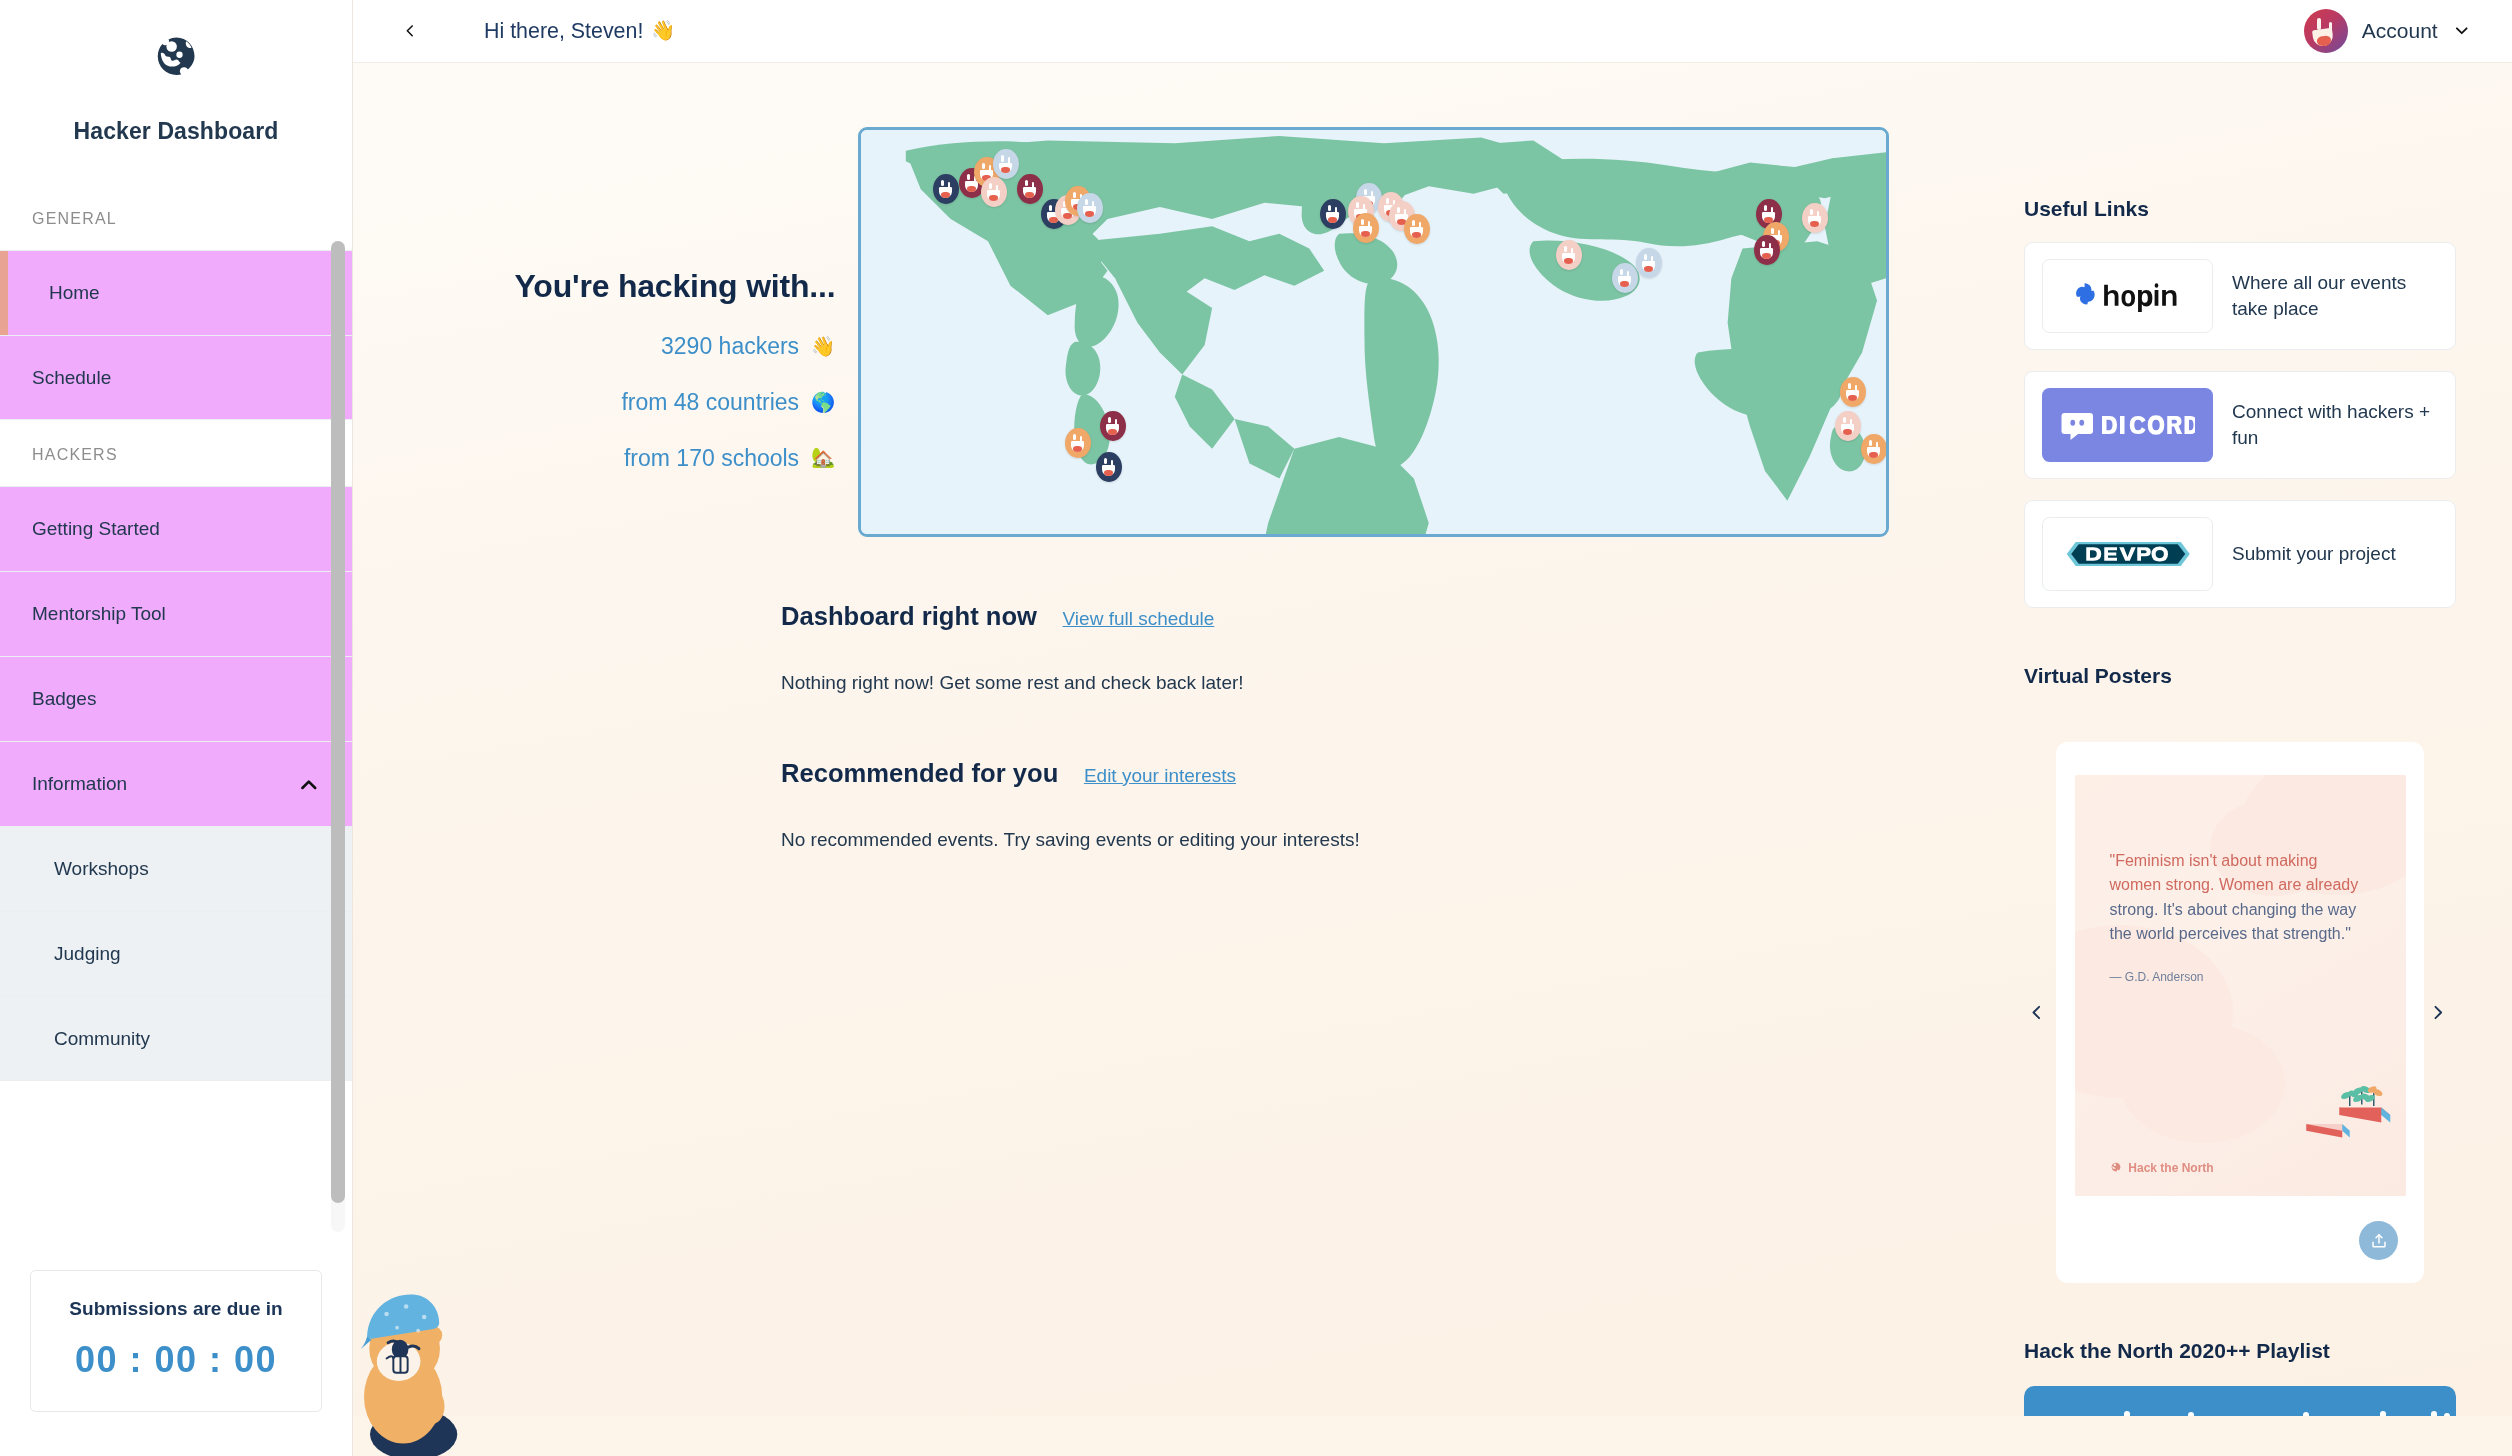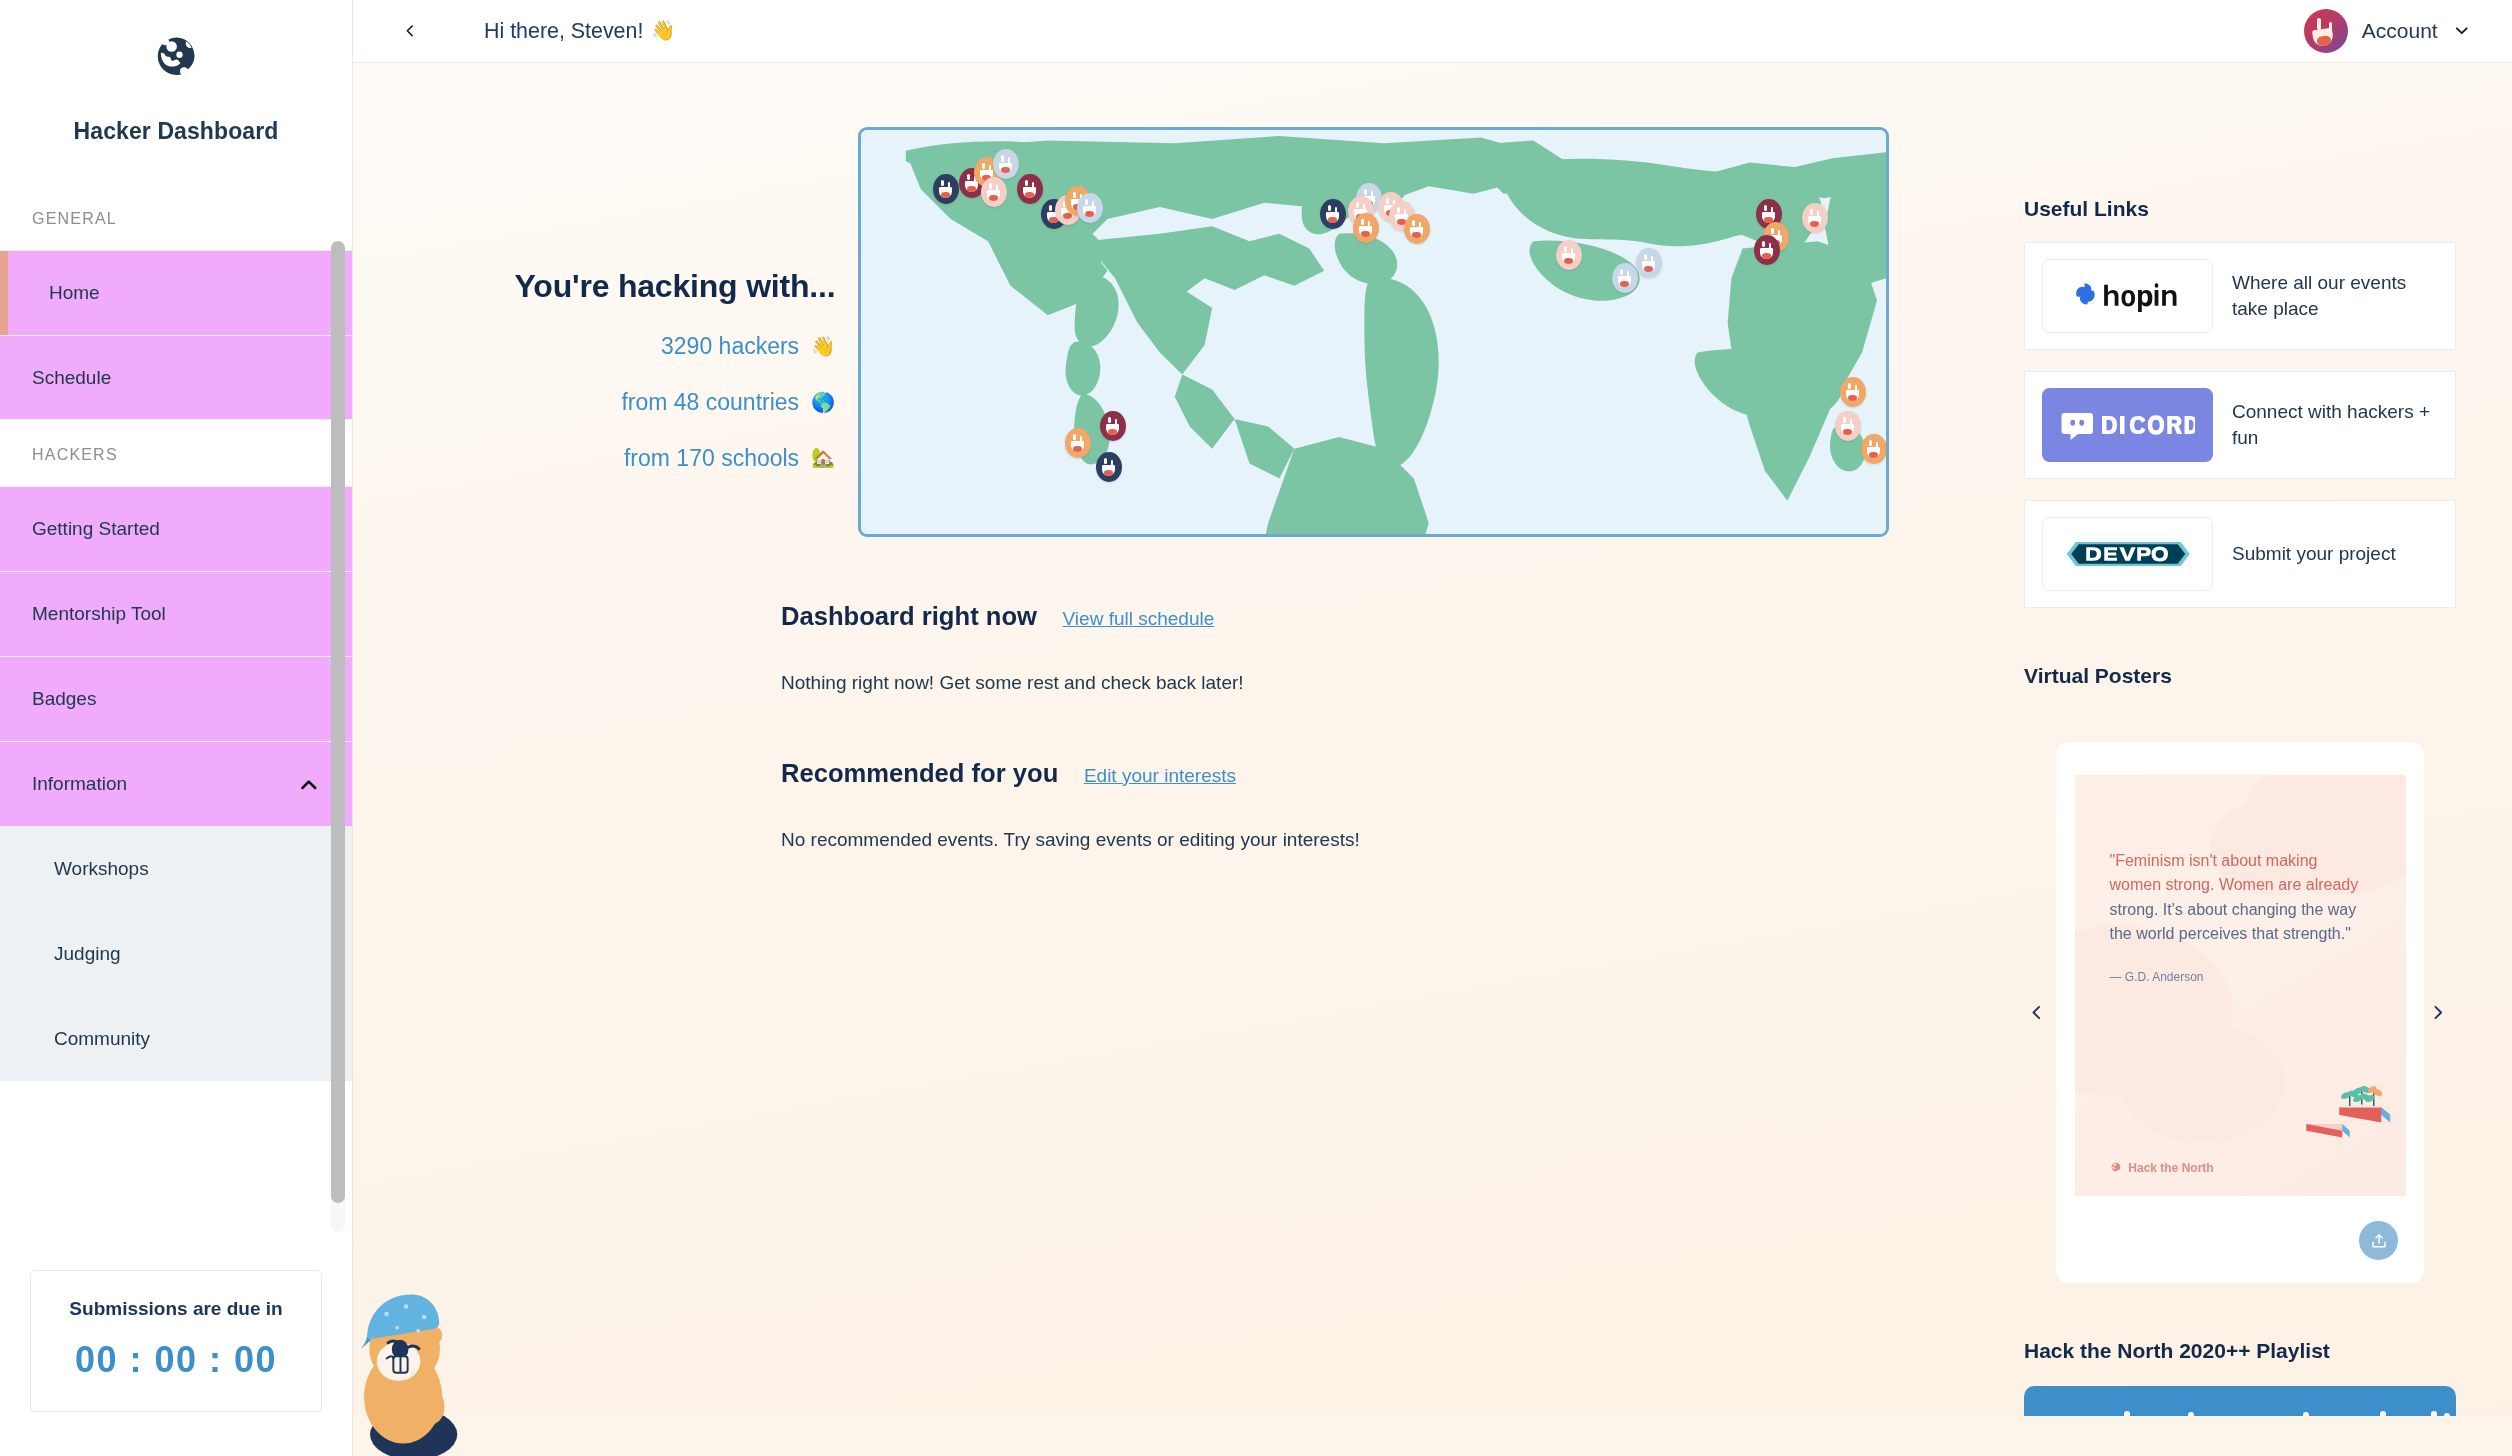--- a/index.html
+++ b/index.html
@@ -161,21 +161,21 @@
     padding-left: 428px; margin-top: 41px; font-size: 19px; color: #22384f;
   }
 
   
   .rail {
     width: 526px; flex: 0 0 526px; padding: 134px 56px 0 38px;
     position: relative;
   }
   .rail-title { font-size: 21px; font-weight: 700; color: #12294a; }
   .link-card {
-    margin-top: 21px; background: #fff; border: 0.8px solid #e9edf0; border-radius: 2px;
+    margin-top: 21px; background: #fff; border: 0.8px solid #e9edf0; border-radius: 9px;
     height: 108px; display: flex; align-items: center; padding: 0 19.5px 0 16.5px; gap: 19.5px;
     cursor: pointer;
   }
   .link-card:first-of-type { margin-top: 28.6px; }
   .logo-box {
     width: 171px; height: 74px; flex: 0 0 171px; border-radius: 7.5px;
     display: flex; align-items: center; justify-content: center;
   }
   .logo-box.bordered { border: 0.8px solid #e9edf0; background: #fff; }
   .logo-box.discord { background: #7b86e3; }

